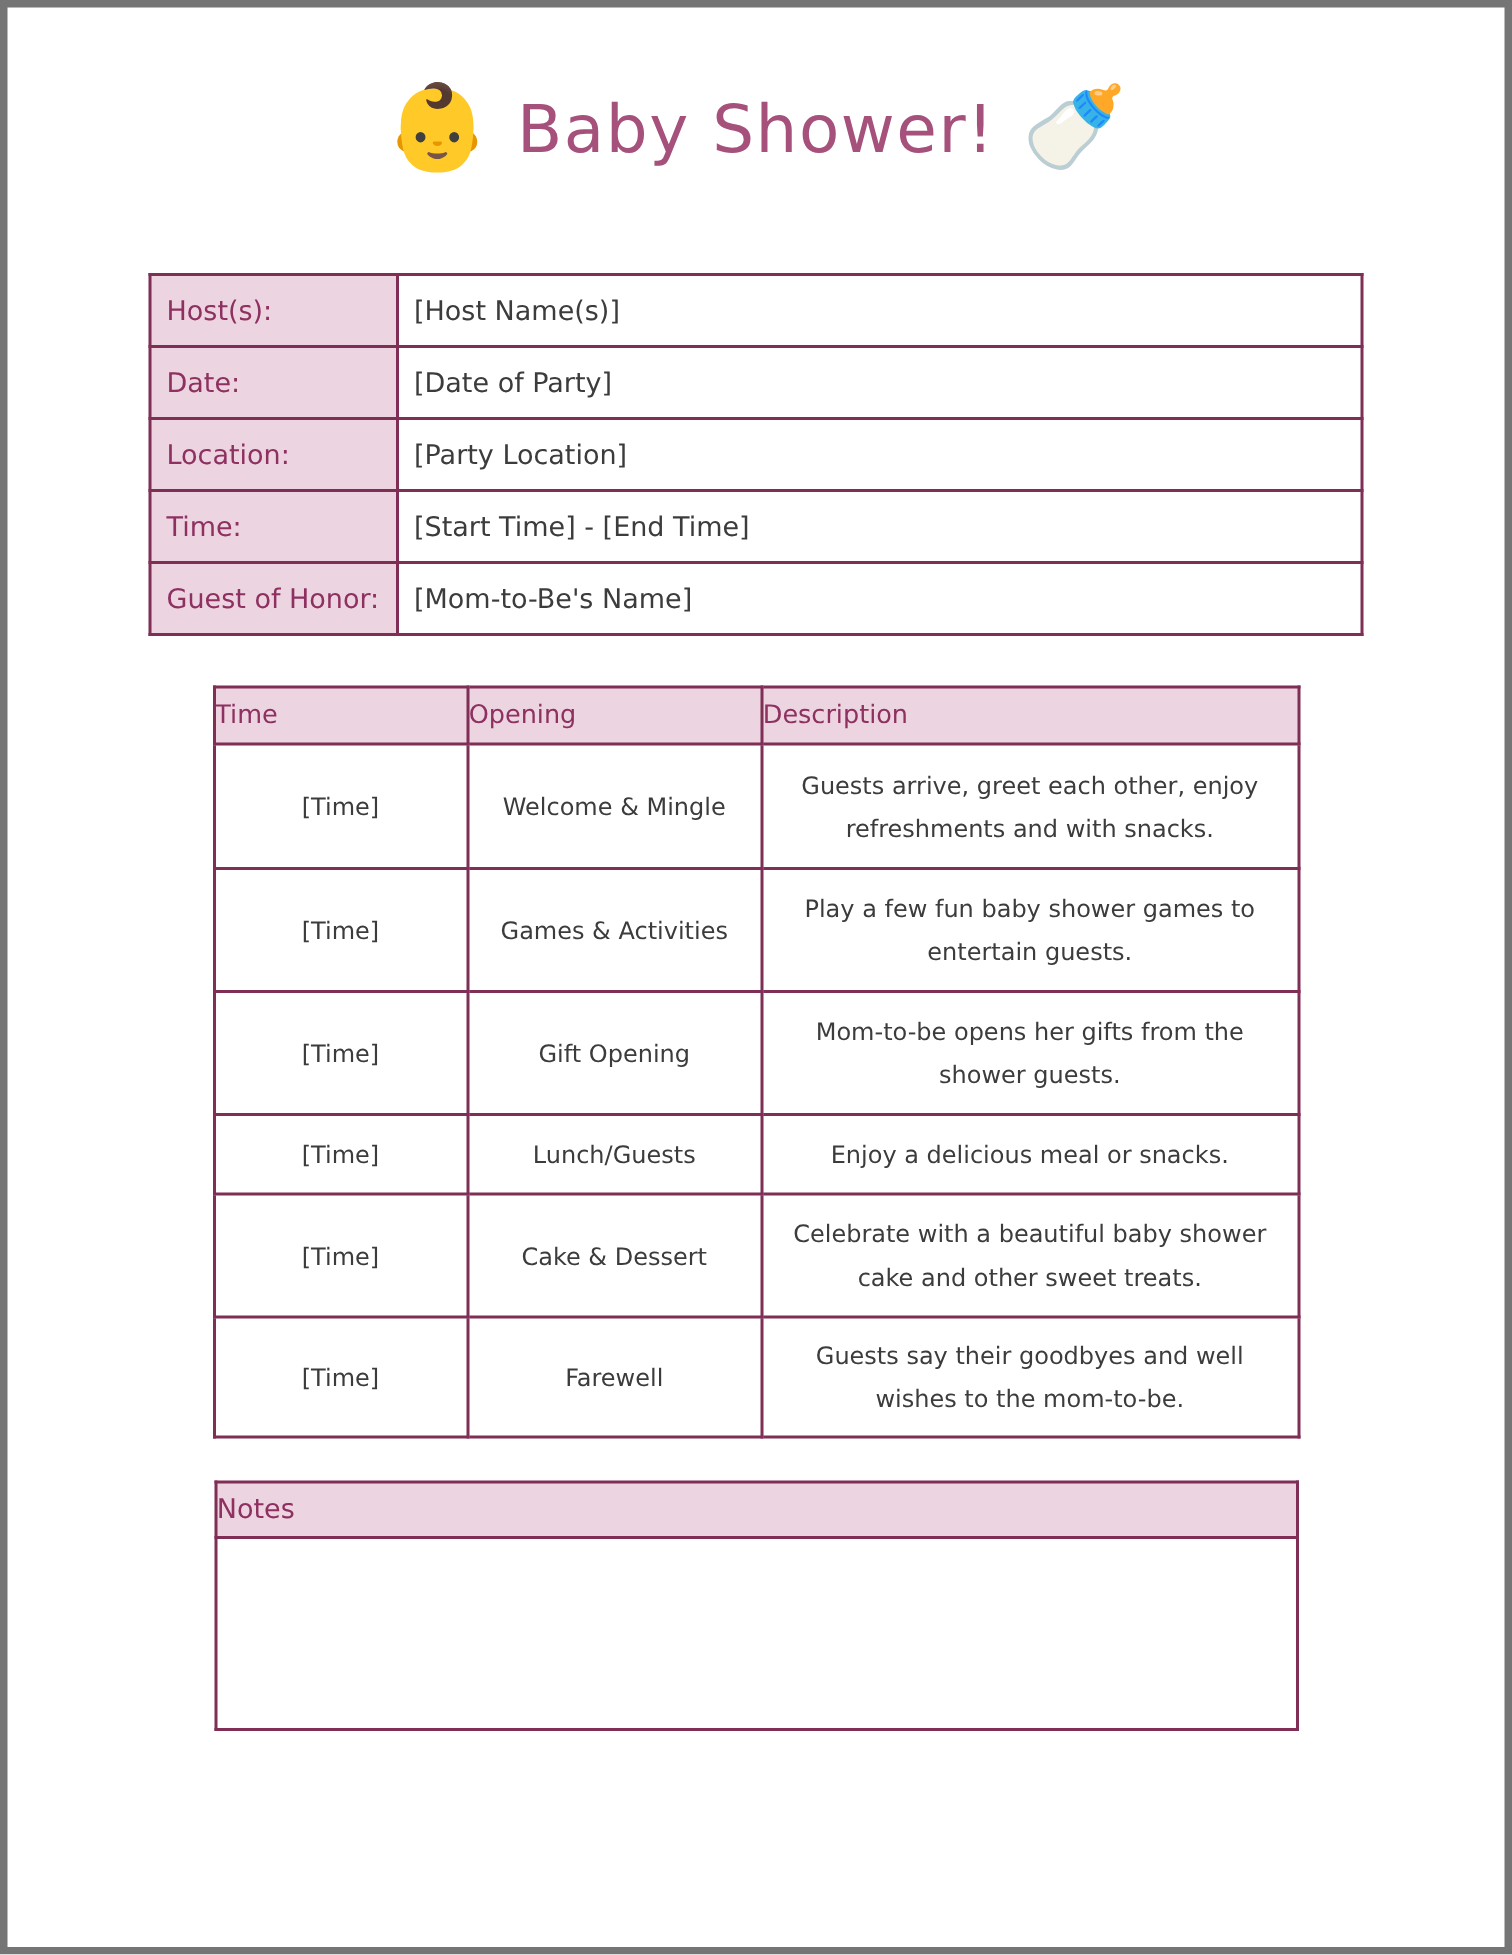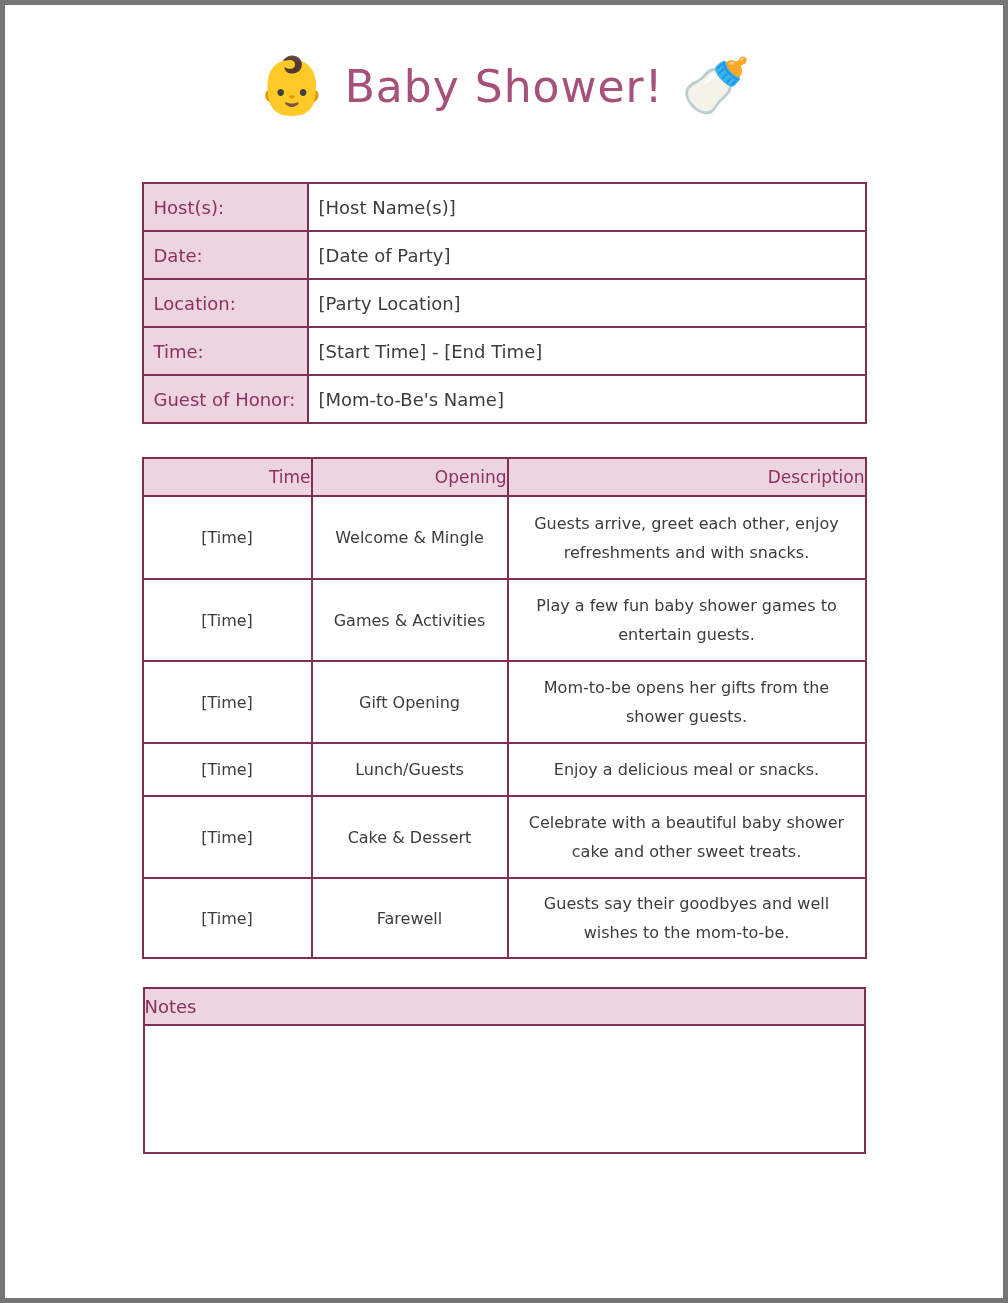--- a/index.html
+++ b/index.html
@@ -59,34 +59,34 @@
   .details { margin-top: 55px; }
   .details td { height: 48px; }
   .details .label-cell {
     width: 165px;
     background: var(--pink);
     color: var(--deep);
     font-size: 18px;
     padding-left: 10px;
   }
   .details .value-cell {
-    width: 558px;
+    width: 643px;
     font-size: 18px;
     padding-left: 10px;
     color: var(--ink);
   }
   
   .schedule { margin-top: 33px; }
   .schedule th {
     background: var(--pink);
     color: var(--deep);
     font-size: 17px;
     font-weight: normal;
     height: 38px;
-    text-align: right;
+    text-align: left;
   }
   .schedule col.c-time { width: 169px; }
   .schedule col.c-activity { width: 196px; }
   .schedule col.c-desc { width: 358px; }
   .schedule td {
     font-size: 16px;
     text-align: center;
     line-height: 29px;
     padding: 4px 18px;
     color: var(--ink);

